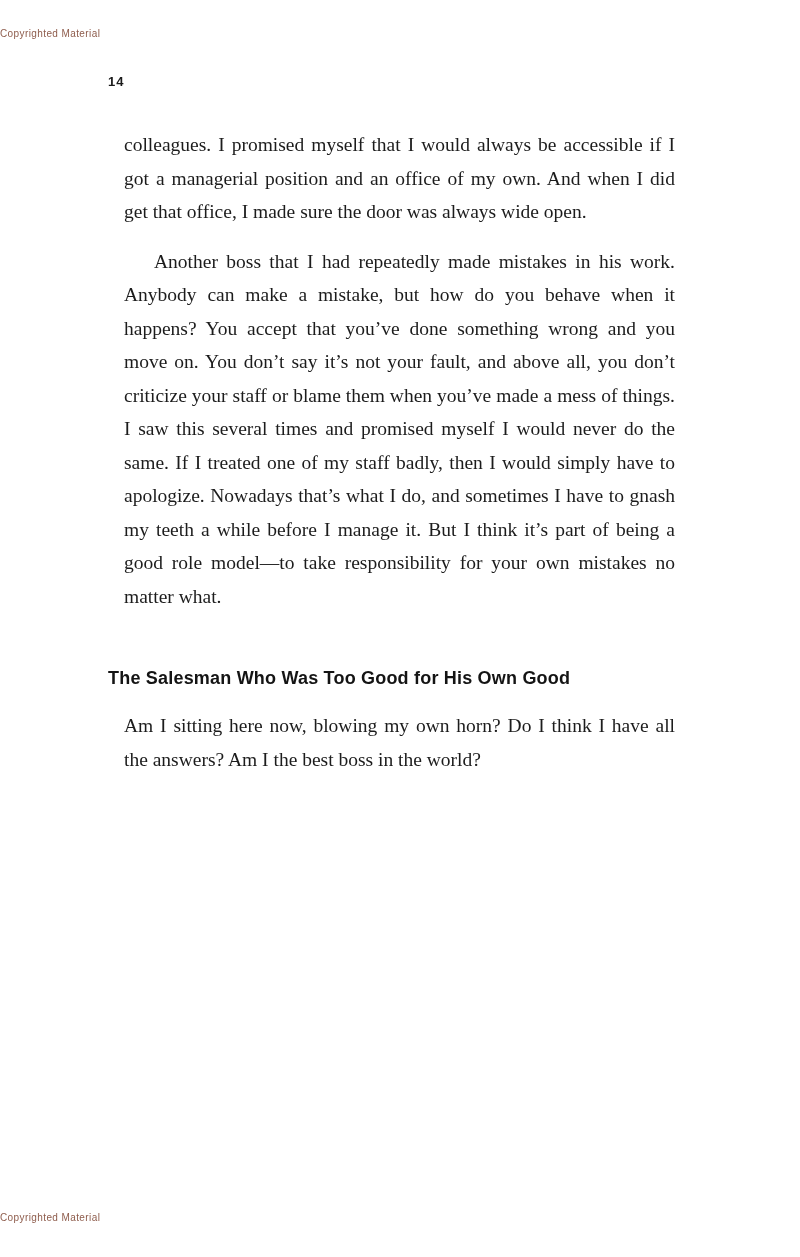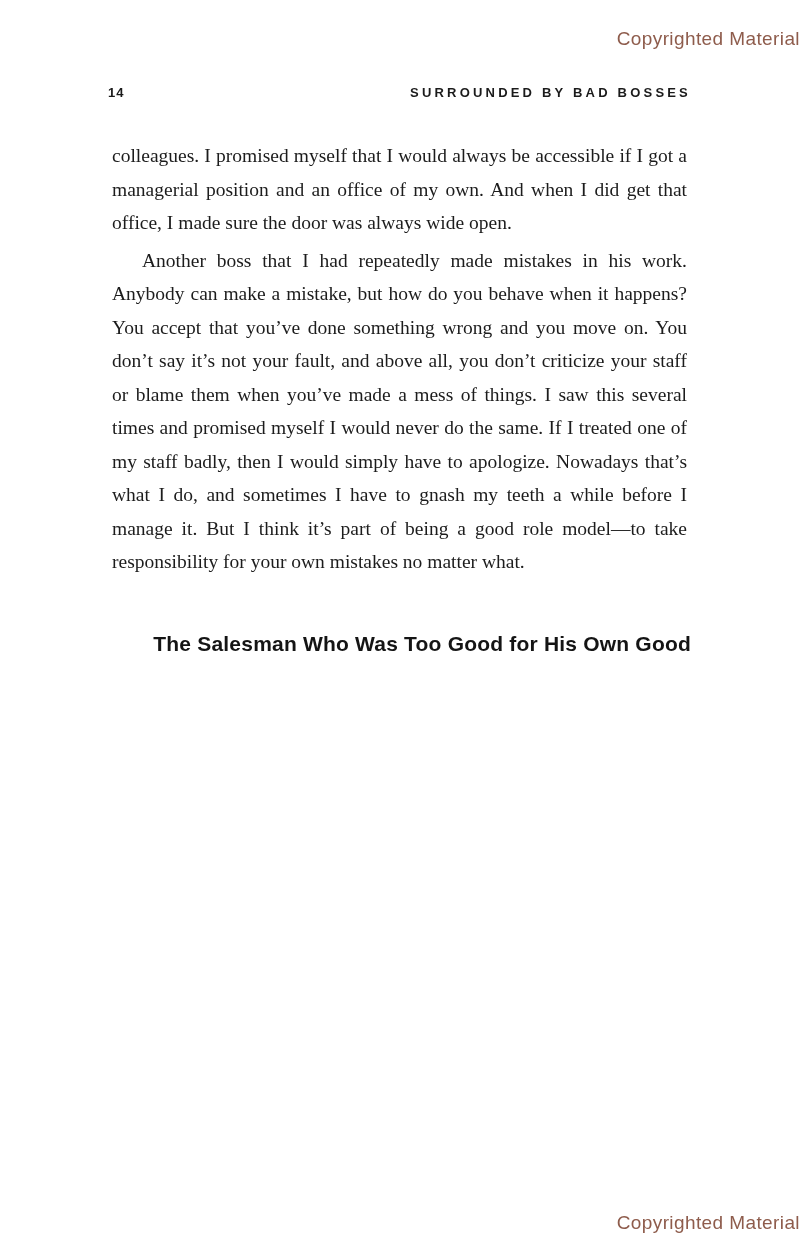--- a/index.html
+++ b/index.html
@@ -12,24 +12,24 @@
   }
   .page {
     position: relative;
     width: 800px;
     height: 1257px;
     overflow: hidden;
     background: #ffffff;
   }
   .notice {
     font-family: "Liberation Sans", sans-serif;
-    font-size: 19px;
+    font-size: 10px;
     font-weight: 500;
     letter-spacing: 0.4px;
-    text-align: right;
+    text-align: left;
   }
   .notice.top { padding-top: 28px; }
   .notice.bottom {
     position: absolute;
     left: 0;
     right: 0;
     top: 1212px;
   }
   .running-header {
     position: relative;
@@ -51,50 +51,50 @@
   }
   .body-text {
     margin-top: 36px;
     padding: 0 109px 0 108px;
     color: #1c1c1c;
     font-family: "Liberation Serif", "DejaVu Serif", serif;
     font-size: 19.5px;
     line-height: 33.5px;
   }
   .para {
-    margin: 4px;
+    margin: 16px;
     text-align: justify;
   }
   .para.indent { text-indent: 30px; }
   .section-heading {
     font-family: "Liberation Sans", sans-serif;
-    font-size: 21px;
+    font-size: 18px;
     font-weight: bold;
-    text-align: right;
+    text-align: left;
     letter-spacing: 0.2px;
     color: #141414;
     margin: 50px 0 16px 0;
     line-height: 30px;
   }
 </style>
 </head>
 <body>
 
 <div class="page">
 
   <div class="notice top" style="color: rgb(142, 92, 76);">Copyrighted Material</div>
 
   <div class="running-header">
     <span class="page-num">14</span>
-    <span class="running-title">SURROUNDED BY BAD BOSSES</span>
   </div>
 
   <div class="body-text">
     <p class="para">colleagues. I promised myself that I would always be accessible if I got a managerial position and an office of my own. And when I did get that office, I made sure the door was always wide open.</p>
     <p class="para indent">Another boss that I had repeatedly made mistakes in his work. Anybody can make a mistake, but how do you behave when it happens? You accept that you’ve done something wrong and you move on. You don’t say it’s not your fault, and above all, you don’t criticize your staff or blame them when you’ve made a mess of things. I saw this several times and promised myself I would never do the same. If I treated one of my staff badly, then I would simply have to apologize. Nowadays that’s what I do, and sometimes I have to gnash my teeth a while before I manage it. But I think it’s part of being a good role model—to take responsibility for your own mistakes no matter what.</p>
 
     <h2 class="section-heading">The Salesman Who Was Too Good for His Own Good</h2>
 
+    <p class="para">Am I sitting here now, blowing my own horn? Do I think I have all the answers? Am I the best boss in the world?</p>
   </div>
 
   <div class="notice bottom" style="color: rgb(142, 92, 76);">Copyrighted Material</div>
 
 </div>
 
 </body></html>

